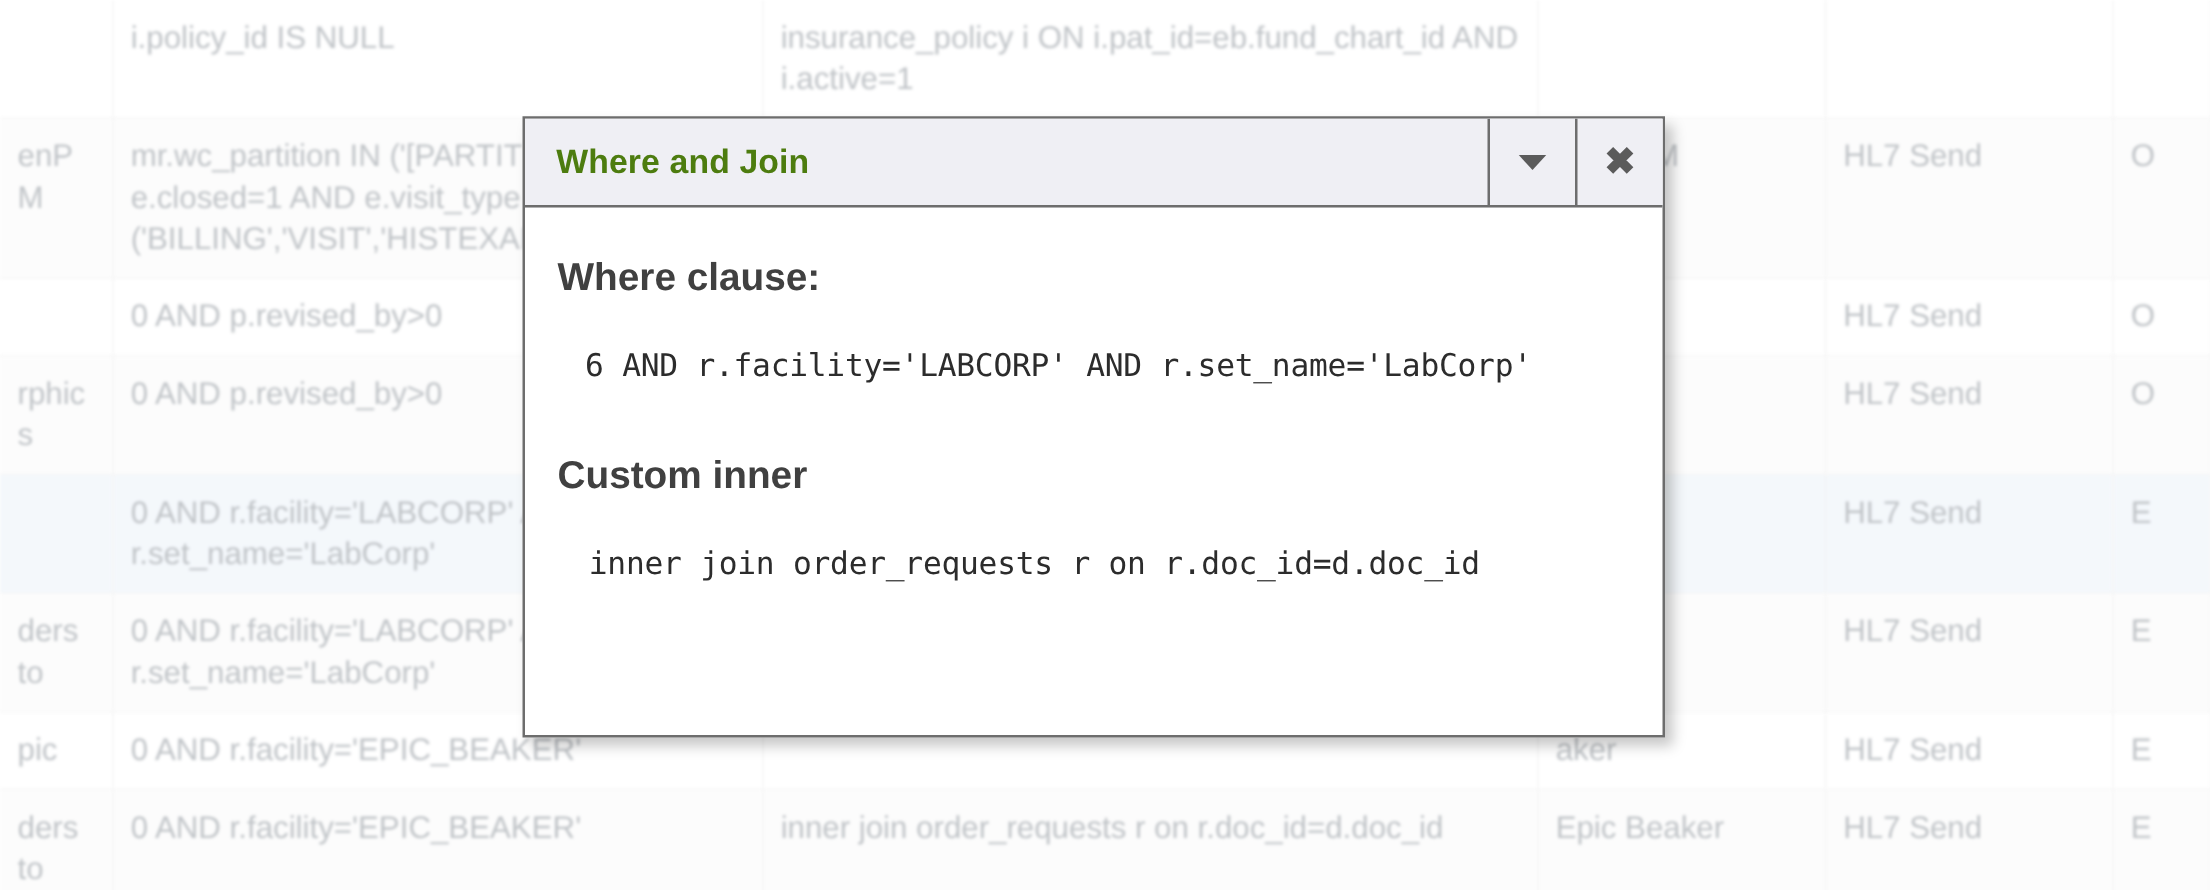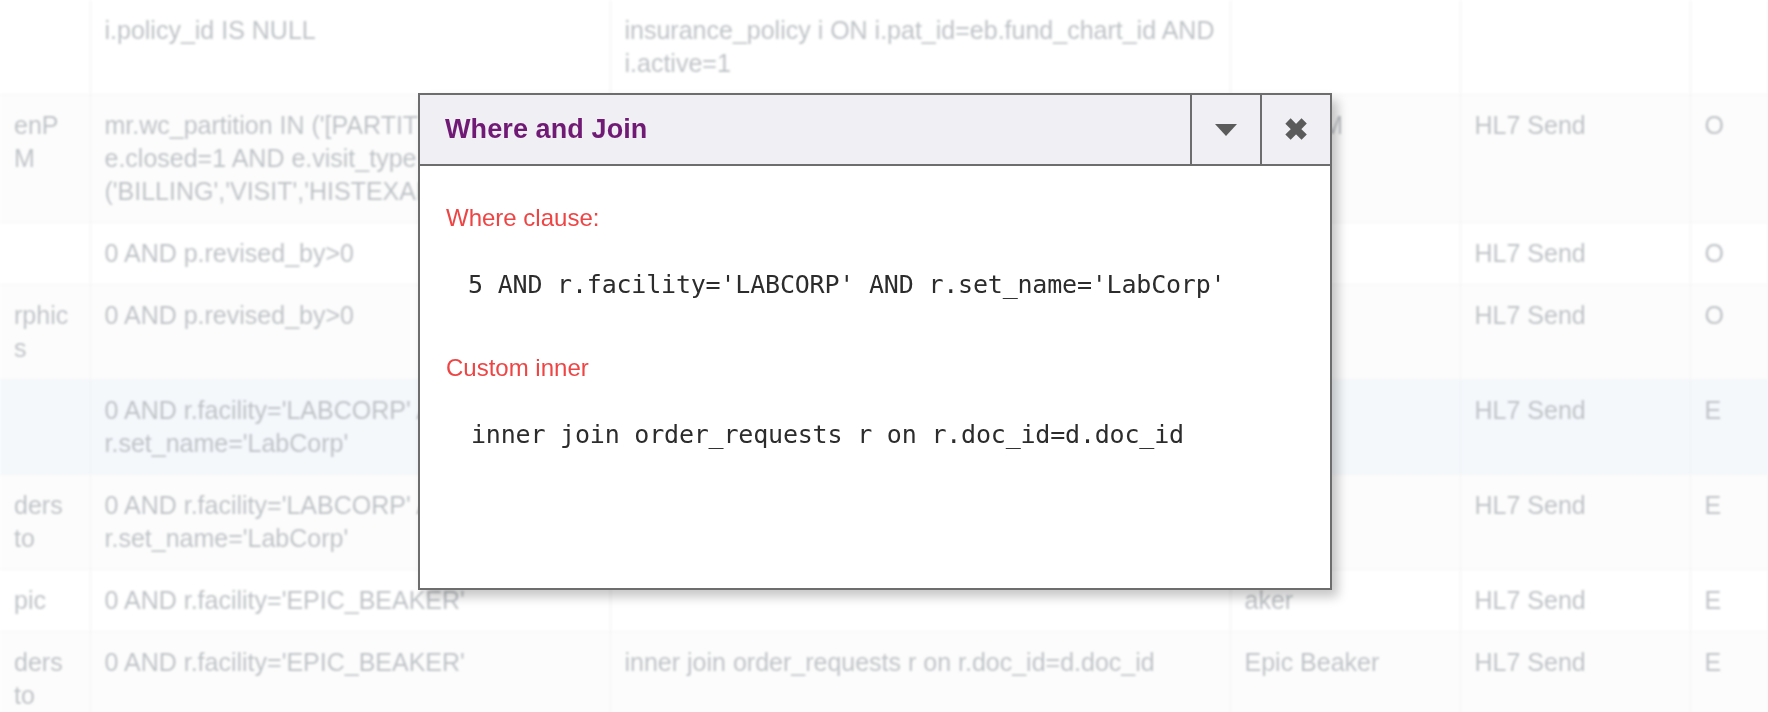--- a/index.html
+++ b/index.html
@@ -68,21 +68,21 @@
     display: flex;
     align-items: stretch;
   }
   #dialog-title {
     flex: 1 1 auto;
     display: flex;
     align-items: center;
     padding-left: 25px;
     font-size: 27px;
     font-weight: bold;
-    color: #701a75;
+    color: #4d7c0f;
     letter-spacing: 0.1px;
   }
   .hdr-btn {
     width: 70px;
     border-left: 2px solid #6d6d6d;
     background: #efeff4;
     display: flex;
     align-items: center;
     justify-content: center;
     cursor: pointer;
@@ -100,23 +100,23 @@
     line-height: 1;
     color: #5b5b5b;
   }
 
   #dialog-body {
     flex: 1 1 auto;
     padding: 38px 26px 20px 26px;
     overflow: hidden;
   }
   .field-label {
-    font-size: 24px;
-    font-weight: normal;
-    color: #ef4444;
+    font-size: 31px;
+    font-weight: bold;
+    color: #404040;
     margin-bottom: 38px;
   }
   .code-line {
     font-family: "DejaVu Sans Mono", "Liberation Mono", monospace;
     font-size: 25px;
     color: #2c2c2c;
     padding-left: 22px;
     white-space: pre;
     letter-spacing: -0.2px;
   }
@@ -208,21 +208,21 @@
 
     <div class="hdr-btn">
       <span class="xmark">✖</span>
     </div>
   </div>
 
   <div id="dialog-body">
 
     <div class="field-label">Where clause:</div>
 
-    <div class="code-line">5 AND r.facility='LABCORP' AND r.set_name='LabCorp'</div>
+    <div class="code-line">6 AND r.facility='LABCORP' AND r.set_name='LabCorp'</div>
 
     <div class="section-gap"></div>
 
     <div class="field-label">Custom inner</div>
 
     <div class="code-line join-indent">inner join order_requests r on r.doc_id=d.doc_id</div>
 
   </div>
 </div>
 

